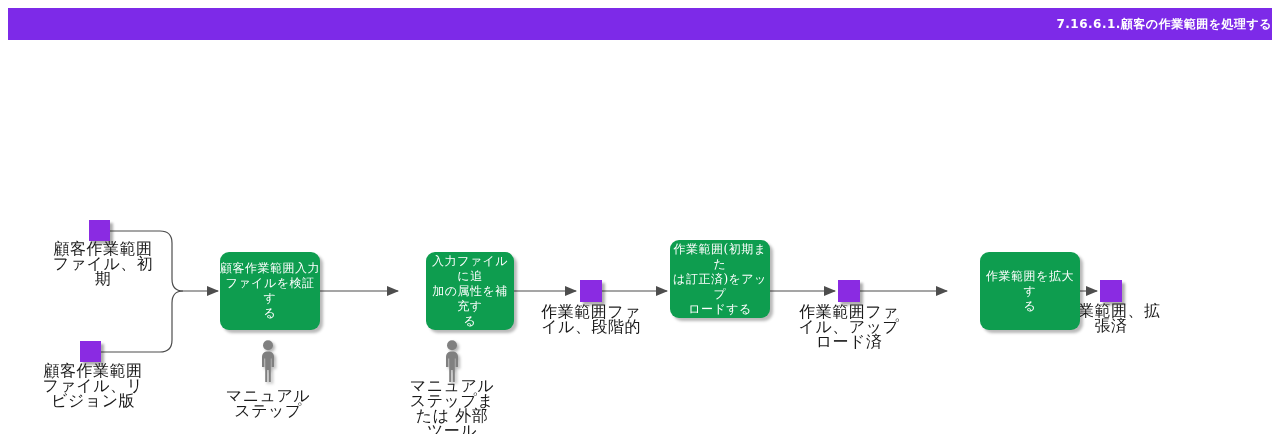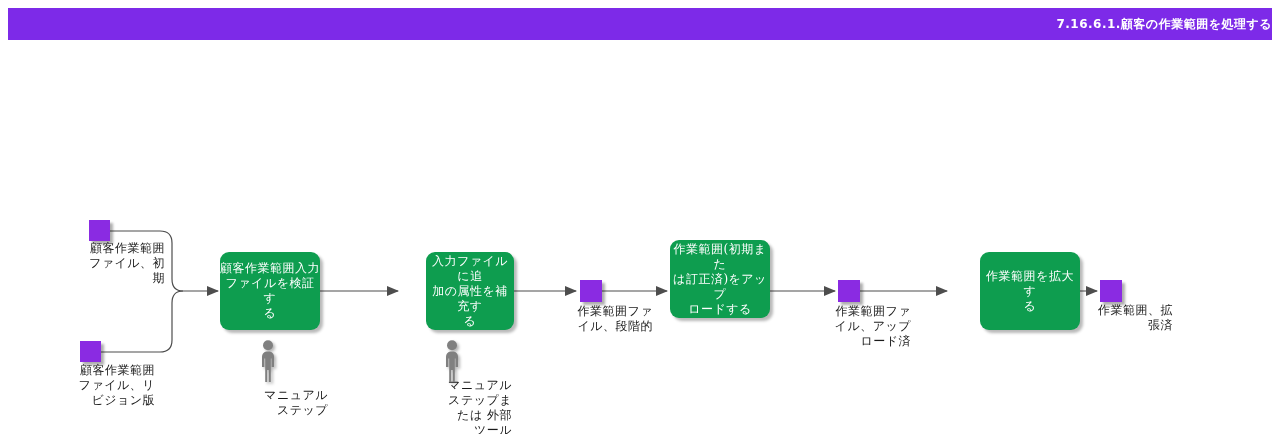--- a/index.html
+++ b/index.html
@@ -32,21 +32,21 @@
     color:#fff;font-size:12px;line-height:15px;text-align:center;
     white-space:pre-line;letter-spacing:.5px;
   }
   .artifact{
     position:absolute;width:21px;height:21px;
     background:var(--purple-node);
     box-shadow:2.5px 2.5px 2.5px rgba(0,0,0,.32);
   }
   .node-label{
     position:absolute;width:124px;
-    color:var(--label);font-size:12px;line-height:15px;text-align:right;
+    color:var(--label);font-size:16px;line-height:15px;text-align:center;
     white-space:pre-line;letter-spacing:.5px;
   }
   .person-wrap{position:absolute;display:flex;flex-direction:column;align-items:center;}
   .person-icon{filter:drop-shadow(2.5px 2.5px 1.5px rgba(0,0,0,.3));}
 </style>
 </head>
 <body>
 
 <div class="canvas">
 

